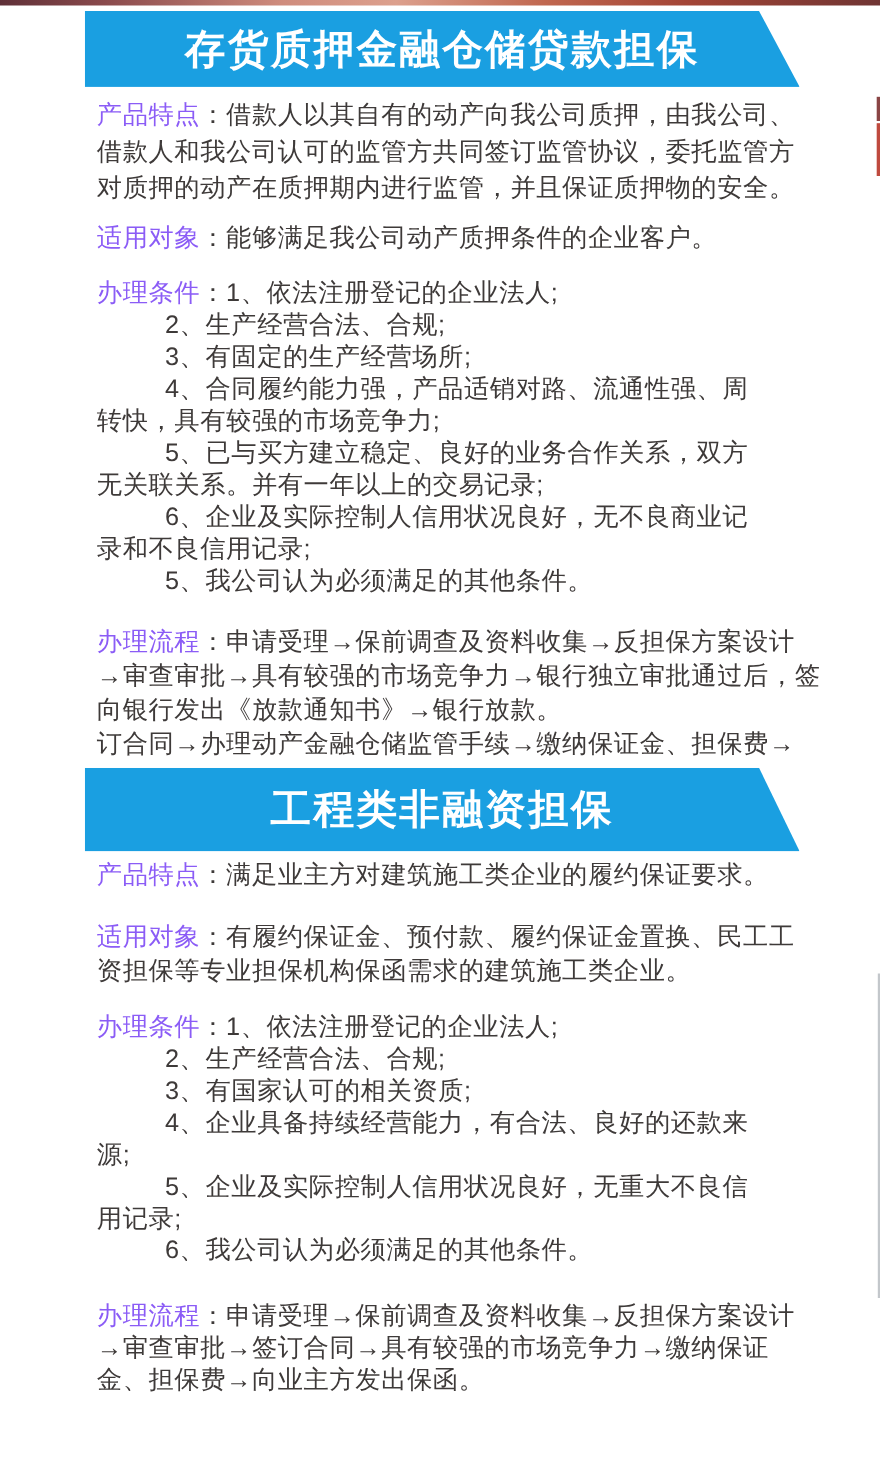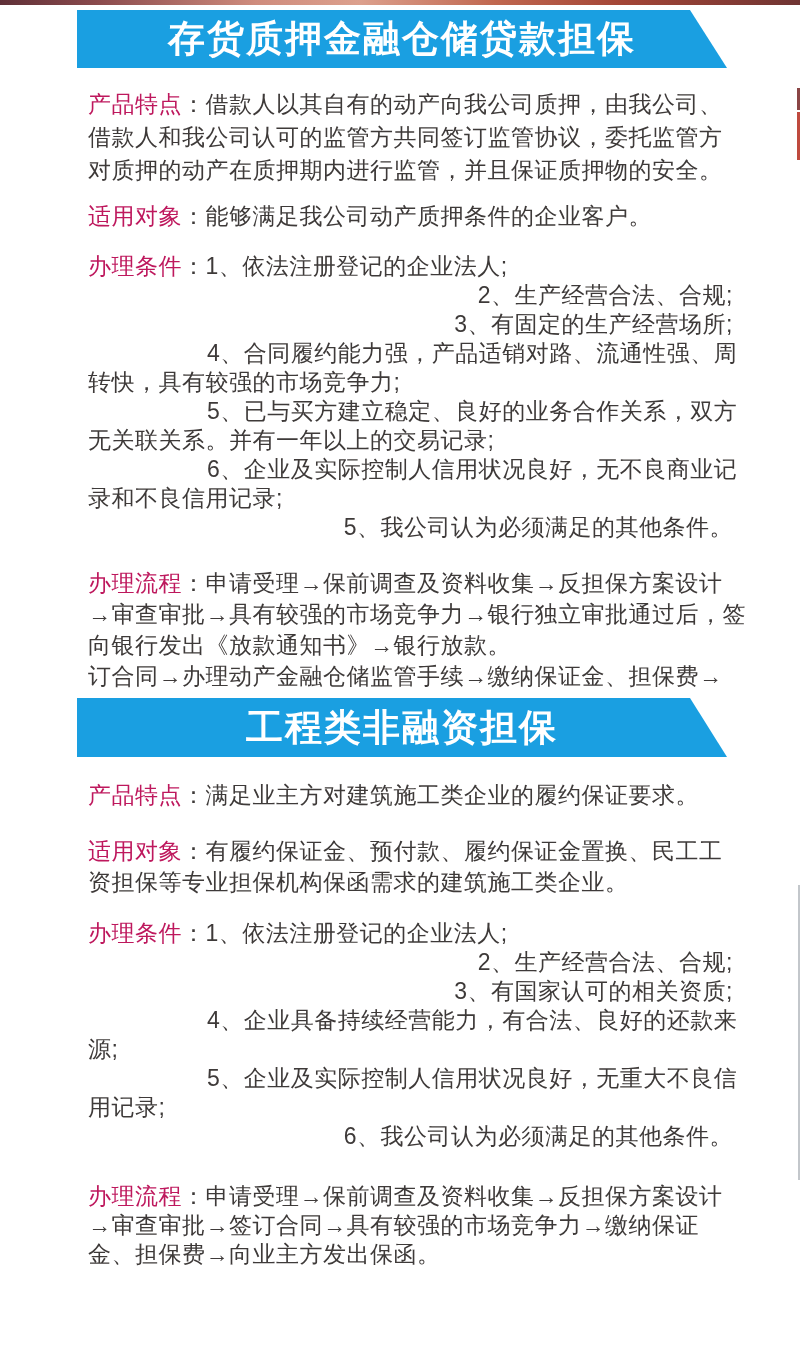--- a/index.html
+++ b/index.html
@@ -5,40 +5,40 @@
   html,body{margin:0;padding:0;background:#ffffff;}
   .page{
     position:relative;width:800px;height:1345px;background:#ffffff;overflow:hidden;
     font-family:"Liberation Sans", sans-serif;
   }
   .top-strip{
     position:absolute;top:0;left:0;width:800px;height:5px;
     background:linear-gradient(90deg,#5f3038 0%,#8a4a4c 12%,#cf8c7d 32%,#dca08d 45%,#c0674f 62%,#a34536 78%,#6f3433 100%);
   }
   .banner{
-    position:absolute;left:77px;width:650px;height:58px;background:#1A9FE1;
+    position:absolute;left:77px;width:650px;height:69px;background:#1A9FE1;
     clip-path:polygon(0 0,613px 0,650px 100%,0 100%);
     display:flex;align-items:center;justify-content:center;
   }
   .banner1{top:10px;}
-  .banner2{top:698px;height:59px;text-align:right;}
+  .banner2{top:698px;height:76px;text-align:right;}
   .banner-text{
     color:#ffffff;font-size:37px;font-weight:bold;letter-spacing:2px;white-space:nowrap;
   }
   .tblock{
     position:absolute;left:88px;width:645px;color:#3E3A39;font-size:23px;
     letter-spacing:0.5px;white-space:nowrap;
   }
   .tline{display:block;}
   .lh33 .tline{height:33px;line-height:33px;}
   .lh31 .tline{height:31px;line-height:31px;}
   .lh29 .tline{height:29px;line-height:29px;}
-  .lbl{color:#be185d;}
+  .lbl{color:#8b5cf6;}
   .colon{color:#3E3A39;}
-  .ind{margin-left:119px;text-align:right;}
+  .ind{margin-left:62px;}
   .edge-mark{position:absolute;right:0;}
   .em-red-dark{top:88px;width:3px;height:22px;background:#8a4545;}
   .em-red-bright{top:112px;width:3px;height:48px;background:#bf4a3e;}
   .em-gray-line{top:885px;width:2px;height:295px;background:#c3c7cb;}
 </style>
 </head>
 <body>
 
 <div class="page">
 

